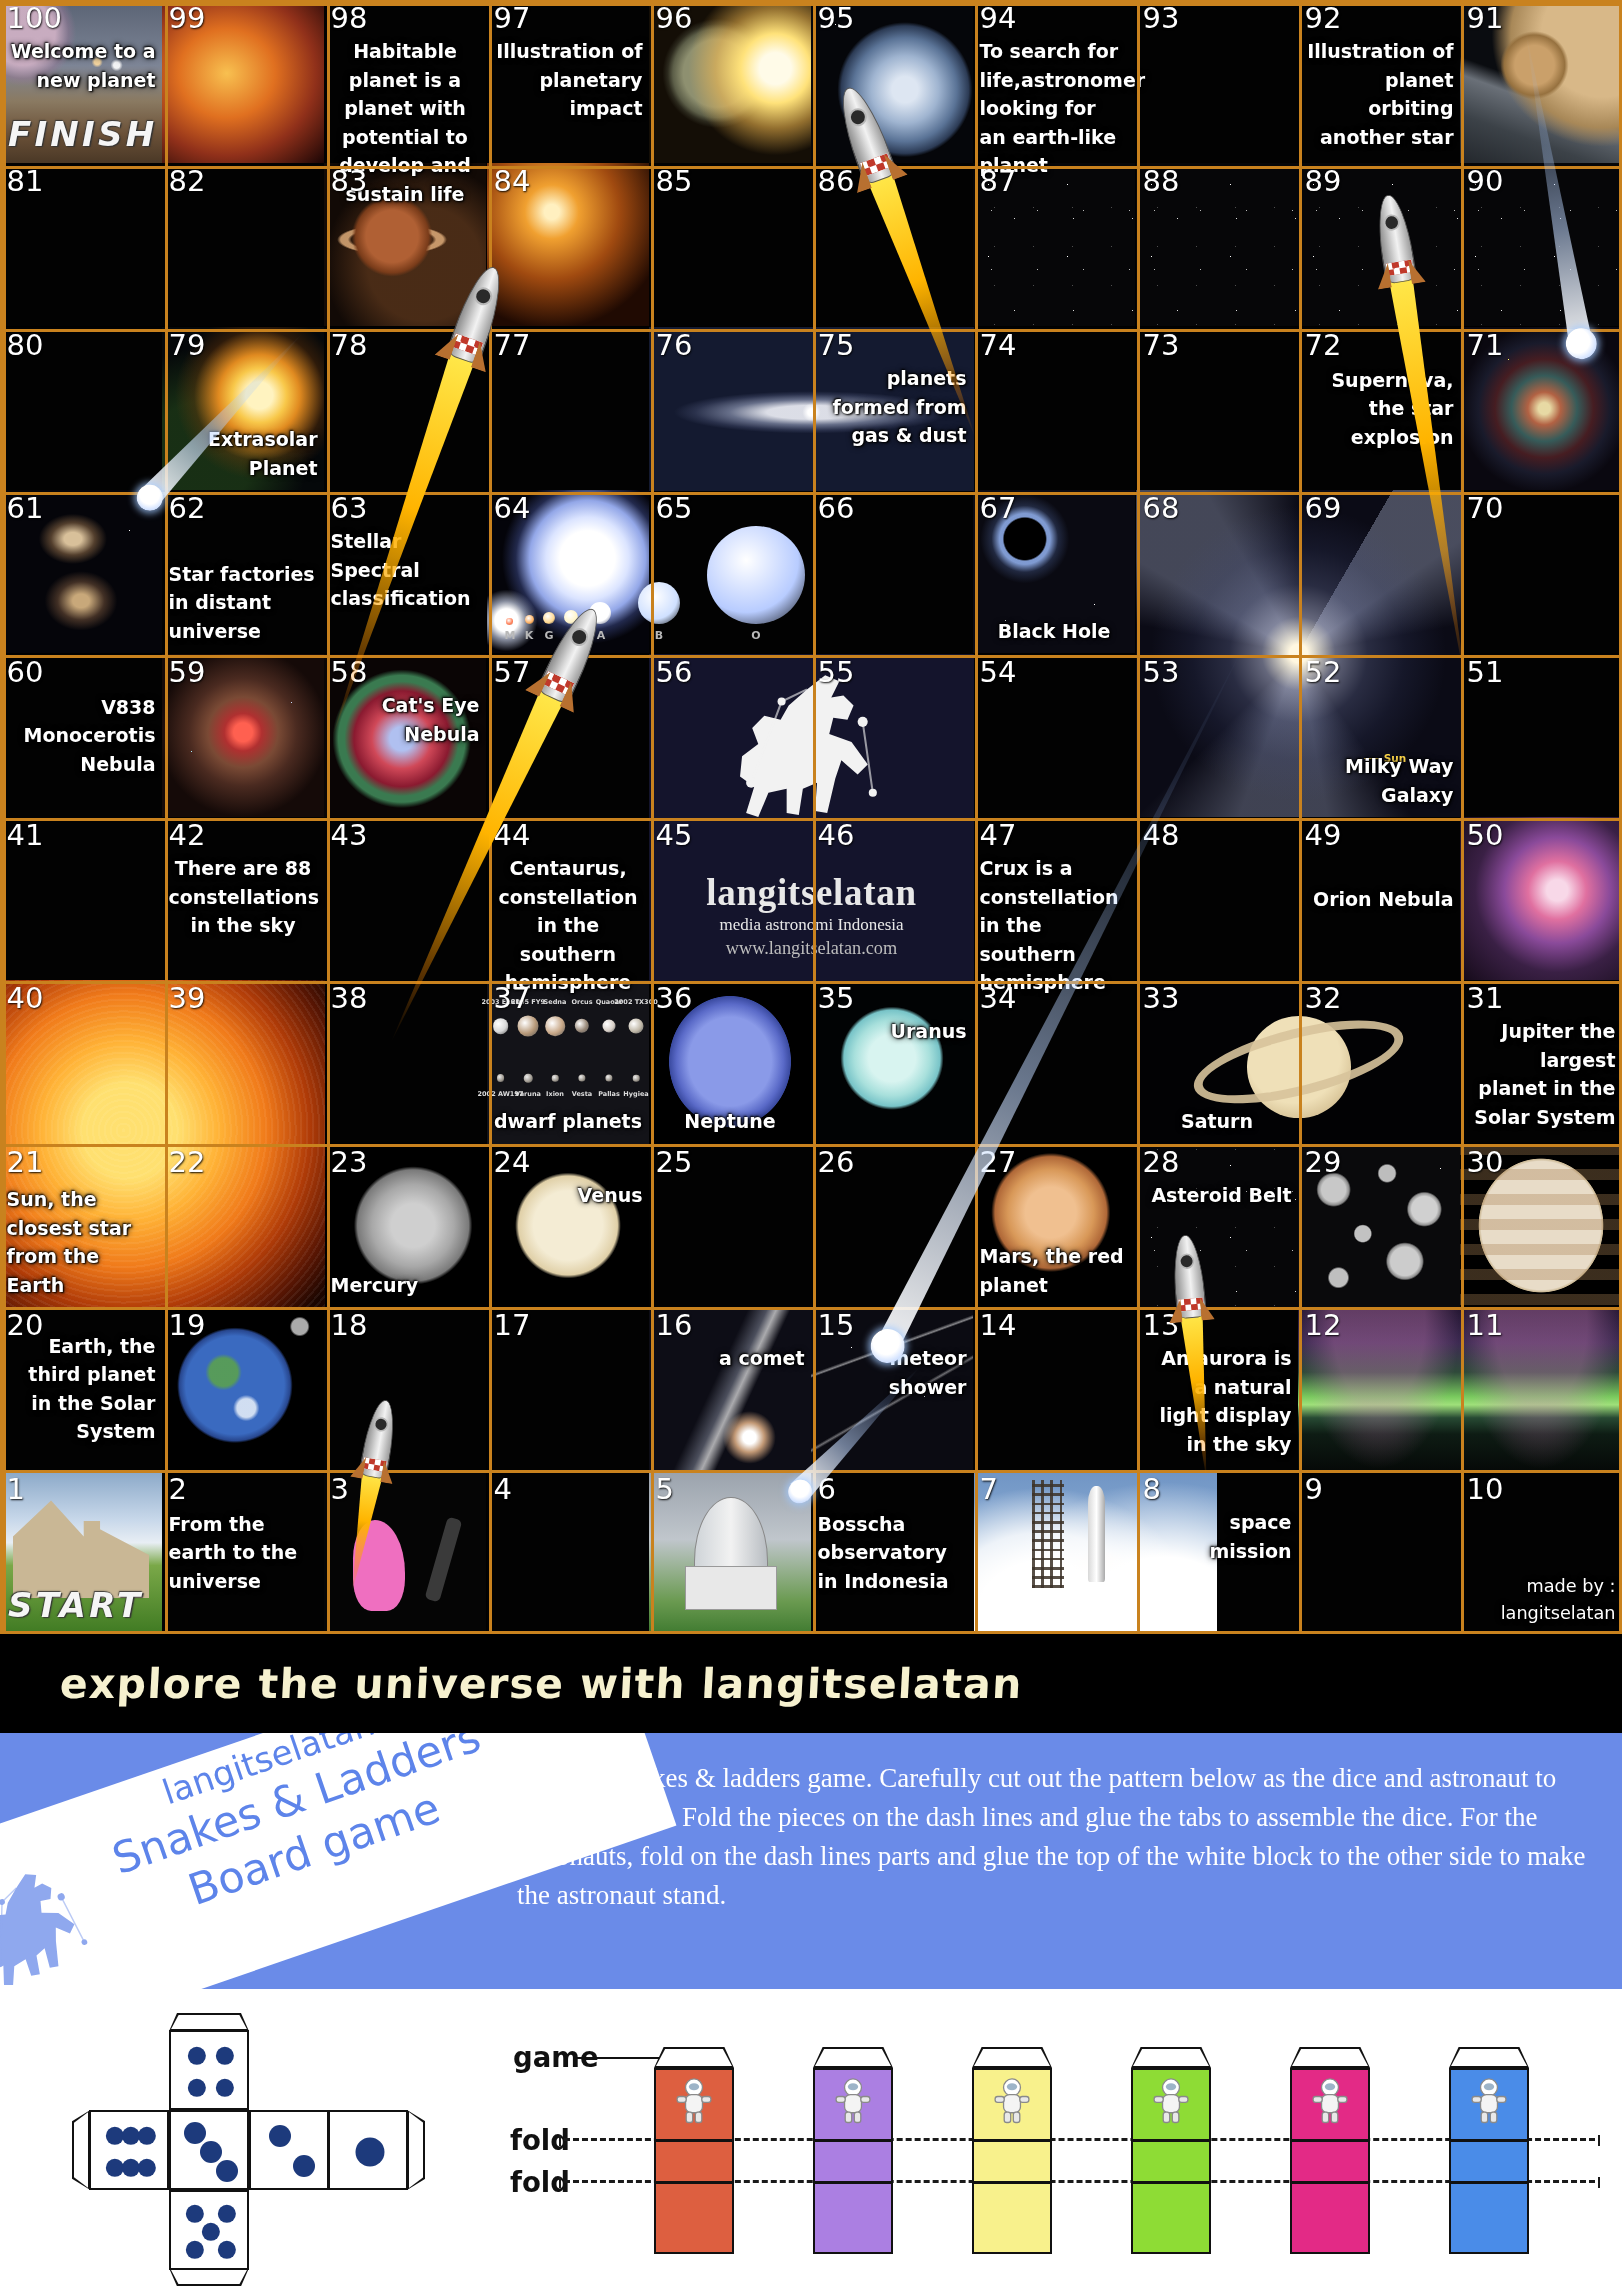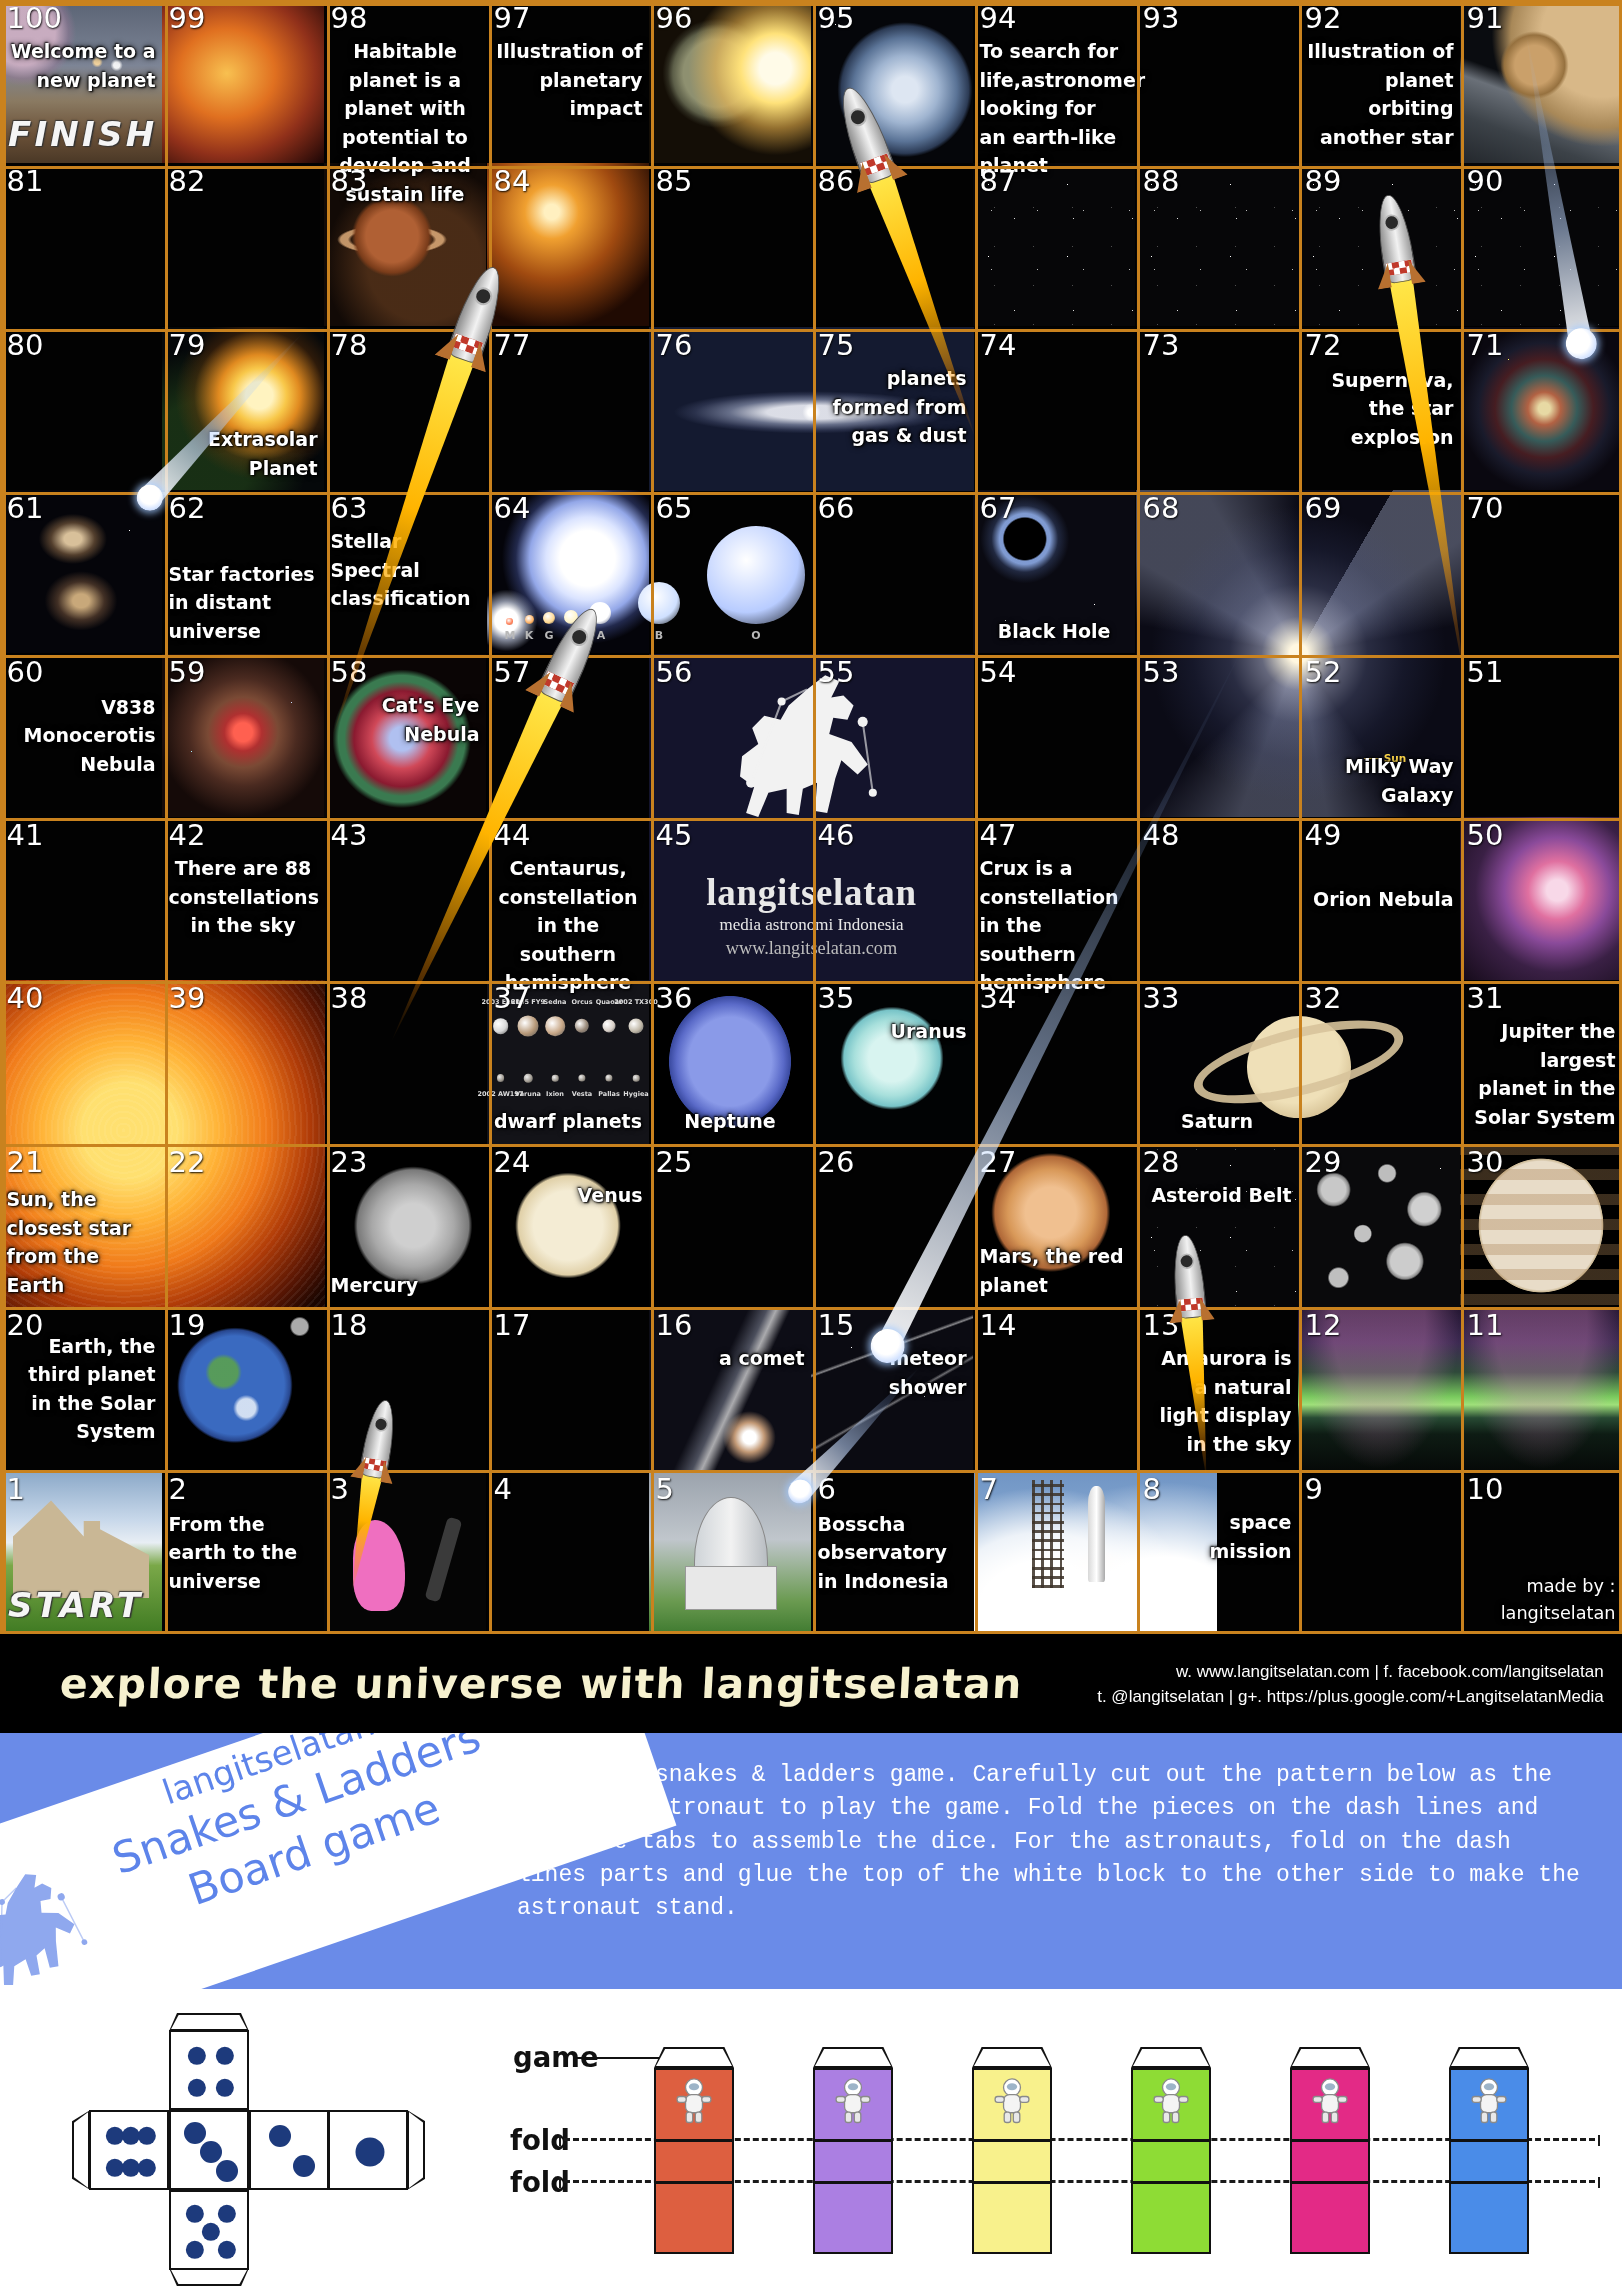--- a/index.html
+++ b/index.html
@@ -193,21 +193,21 @@
   .social{position:absolute;right:18.3px;top:50%;transform:translateY(-50%);text-align:right;
      color:#fff;font-family:"Liberation Sans",sans-serif;font-size:17px;line-height:1.5;}
   
   .intro{position:absolute;left:0;top:1733px;width:1622px;height:256px;background:#6a8be8;overflow:hidden;}
   .ribbon{position:absolute;left:-98px;top:0px;width:759px;height:222px;background:#fff;
      transform:rotate(-19deg);transform-origin:50% 50%;}
   .ribbon-text{position:absolute;left:216px;top:3.9px;color:#5d84ea;text-align:center;line-height:1.25;}
   .rb1{font-size:34px;} .rb2{font-size:43px;} .rb3{font-size:43px;}
   .ribbon-centaur{position:absolute;left:46px;top:46px;width:144px;height:144px;color:#8fa8ee;}
   .intro-text{position:absolute;left:517px;top:26px;width:1073px;color:#fff;
-     font-family:Liberation Mono, monospace;font-size:23px;line-height:1.45;}
+     font-family:Liberation Serif, serif;font-size:27px;line-height:1.45;}
   .intro-text p{margin:0 0 34px 0;}
   
   .cutout{position:absolute;left:0;top:1989px;width:1622px;height:306px;background:#fff;}
   .face{position:absolute;width:80px;height:80px;background:#fff;border:2px solid #111;box-sizing:border-box;}
   .pip{position:absolute;border-radius:50%;background:#1d3a7c;transform:translate(-50%,-50%);}
   .tab{position:absolute;background:#111;}
   .tab i{position:absolute;inset:2px;background:#fff;clip-path:inherit;}
   .cutlabel{position:absolute;font-size:27.5px;font-weight:700;color:#111;}
   .glue-arrow{position:absolute;height:0;border-top:2.6px solid #111;}
   .glue-arrow::after{content:"";position:absolute;right:-2.6px;top:-7.2px;border:5.9px solid transparent;border-left:10.5px solid #111;}
@@ -719,24 +719,20 @@
         </div>
         <div class="comet" style="left: 772px; top: 1310px; height: 190px; transform: rotate(44deg);">
           <div class="c-tail" style="height:175px"></div>
       <div class="c-head" style="width:23.6px;height:23.6px"></div>
         </div>
       </div>
   </div>
 
   <div class="banner">
     <div class="headline">explore the universe with langitselatan</div>
-    <div class="social">
-      <div>w. www.langitselatan.com | f. facebook.com/langitselatan</div>
-      <div>t. @langitselatan | g+. https://plus.google.com/+LangitselatanMedia</div>
-    </div>
   </div>
 
   <div class="intro">
     <div class="ribbon">
       <svg class="ribbon-centaur" viewBox="0 0 200 200">
         <use href="#centaur-shape"></use>
       </svg>
       <div class="ribbon-text">
         <div class="rb1">langitselatan's</div>
         <div class="rb2">Snakes &amp; Ladders</div>

